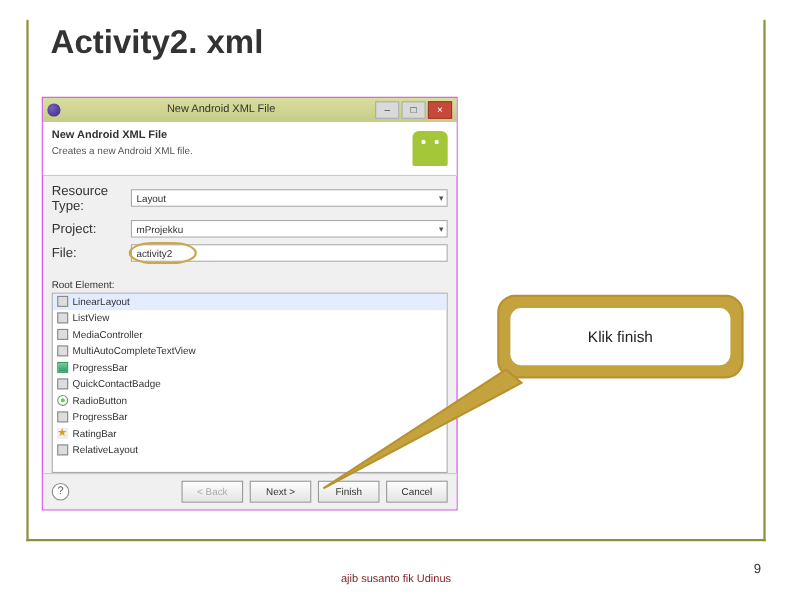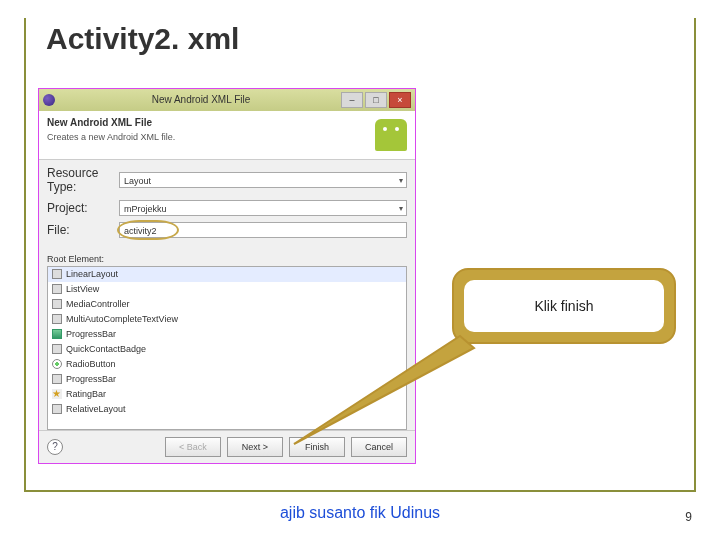--- a/index.html
+++ b/index.html
@@ -204,25 +204,25 @@
   svg.tail {
     position: absolute;
     top: 332px;
     left: 260px;
     width: 220px;
     height: 120px;
     pointer-events: none;
   }
   .footer-author {
     position: absolute;
-    bottom: 18px;
+    bottom: 8px;
     left: 0; right: 0;
     text-align: center;
-    font-size: 16px;
-    color: #1d4ed8;
+    font-size: 10px;
+    color: #7f1d1d;
   }
   .footer-page {
     position: absolute;
     bottom: 16px;
     right: 28px;
     font-size: 12px;
     color: #333;
   }
 </style>
 </head>

